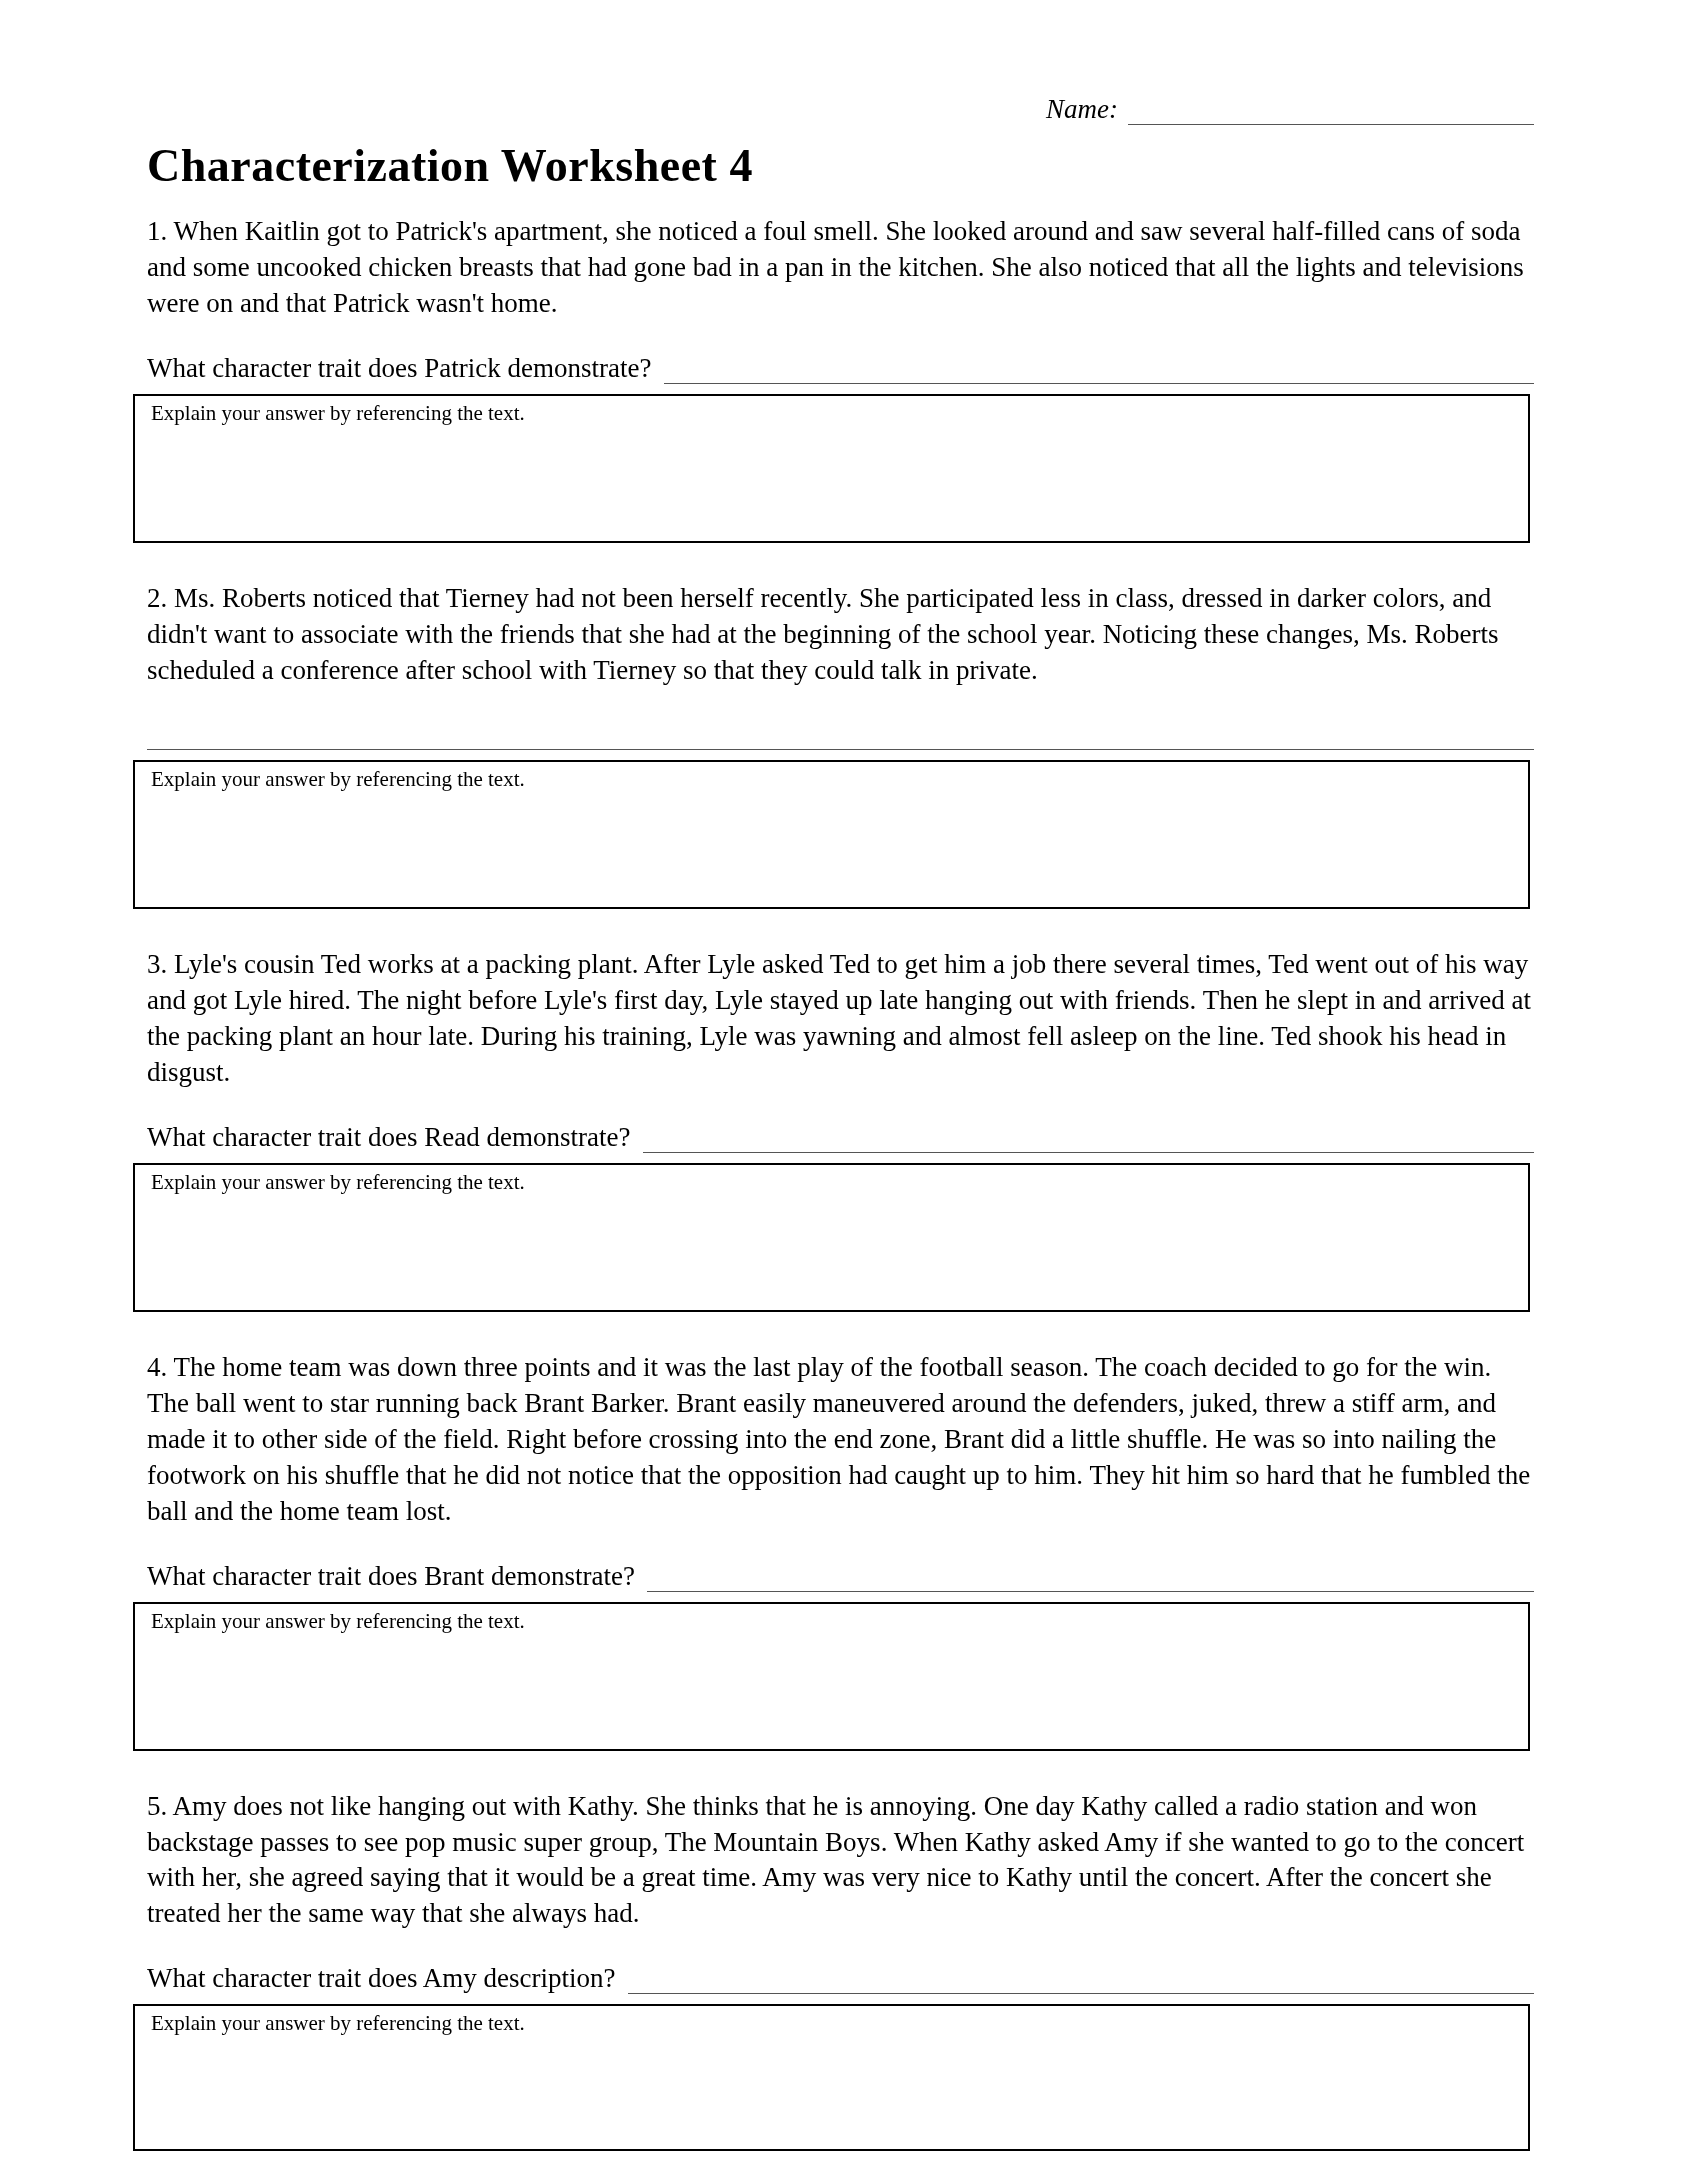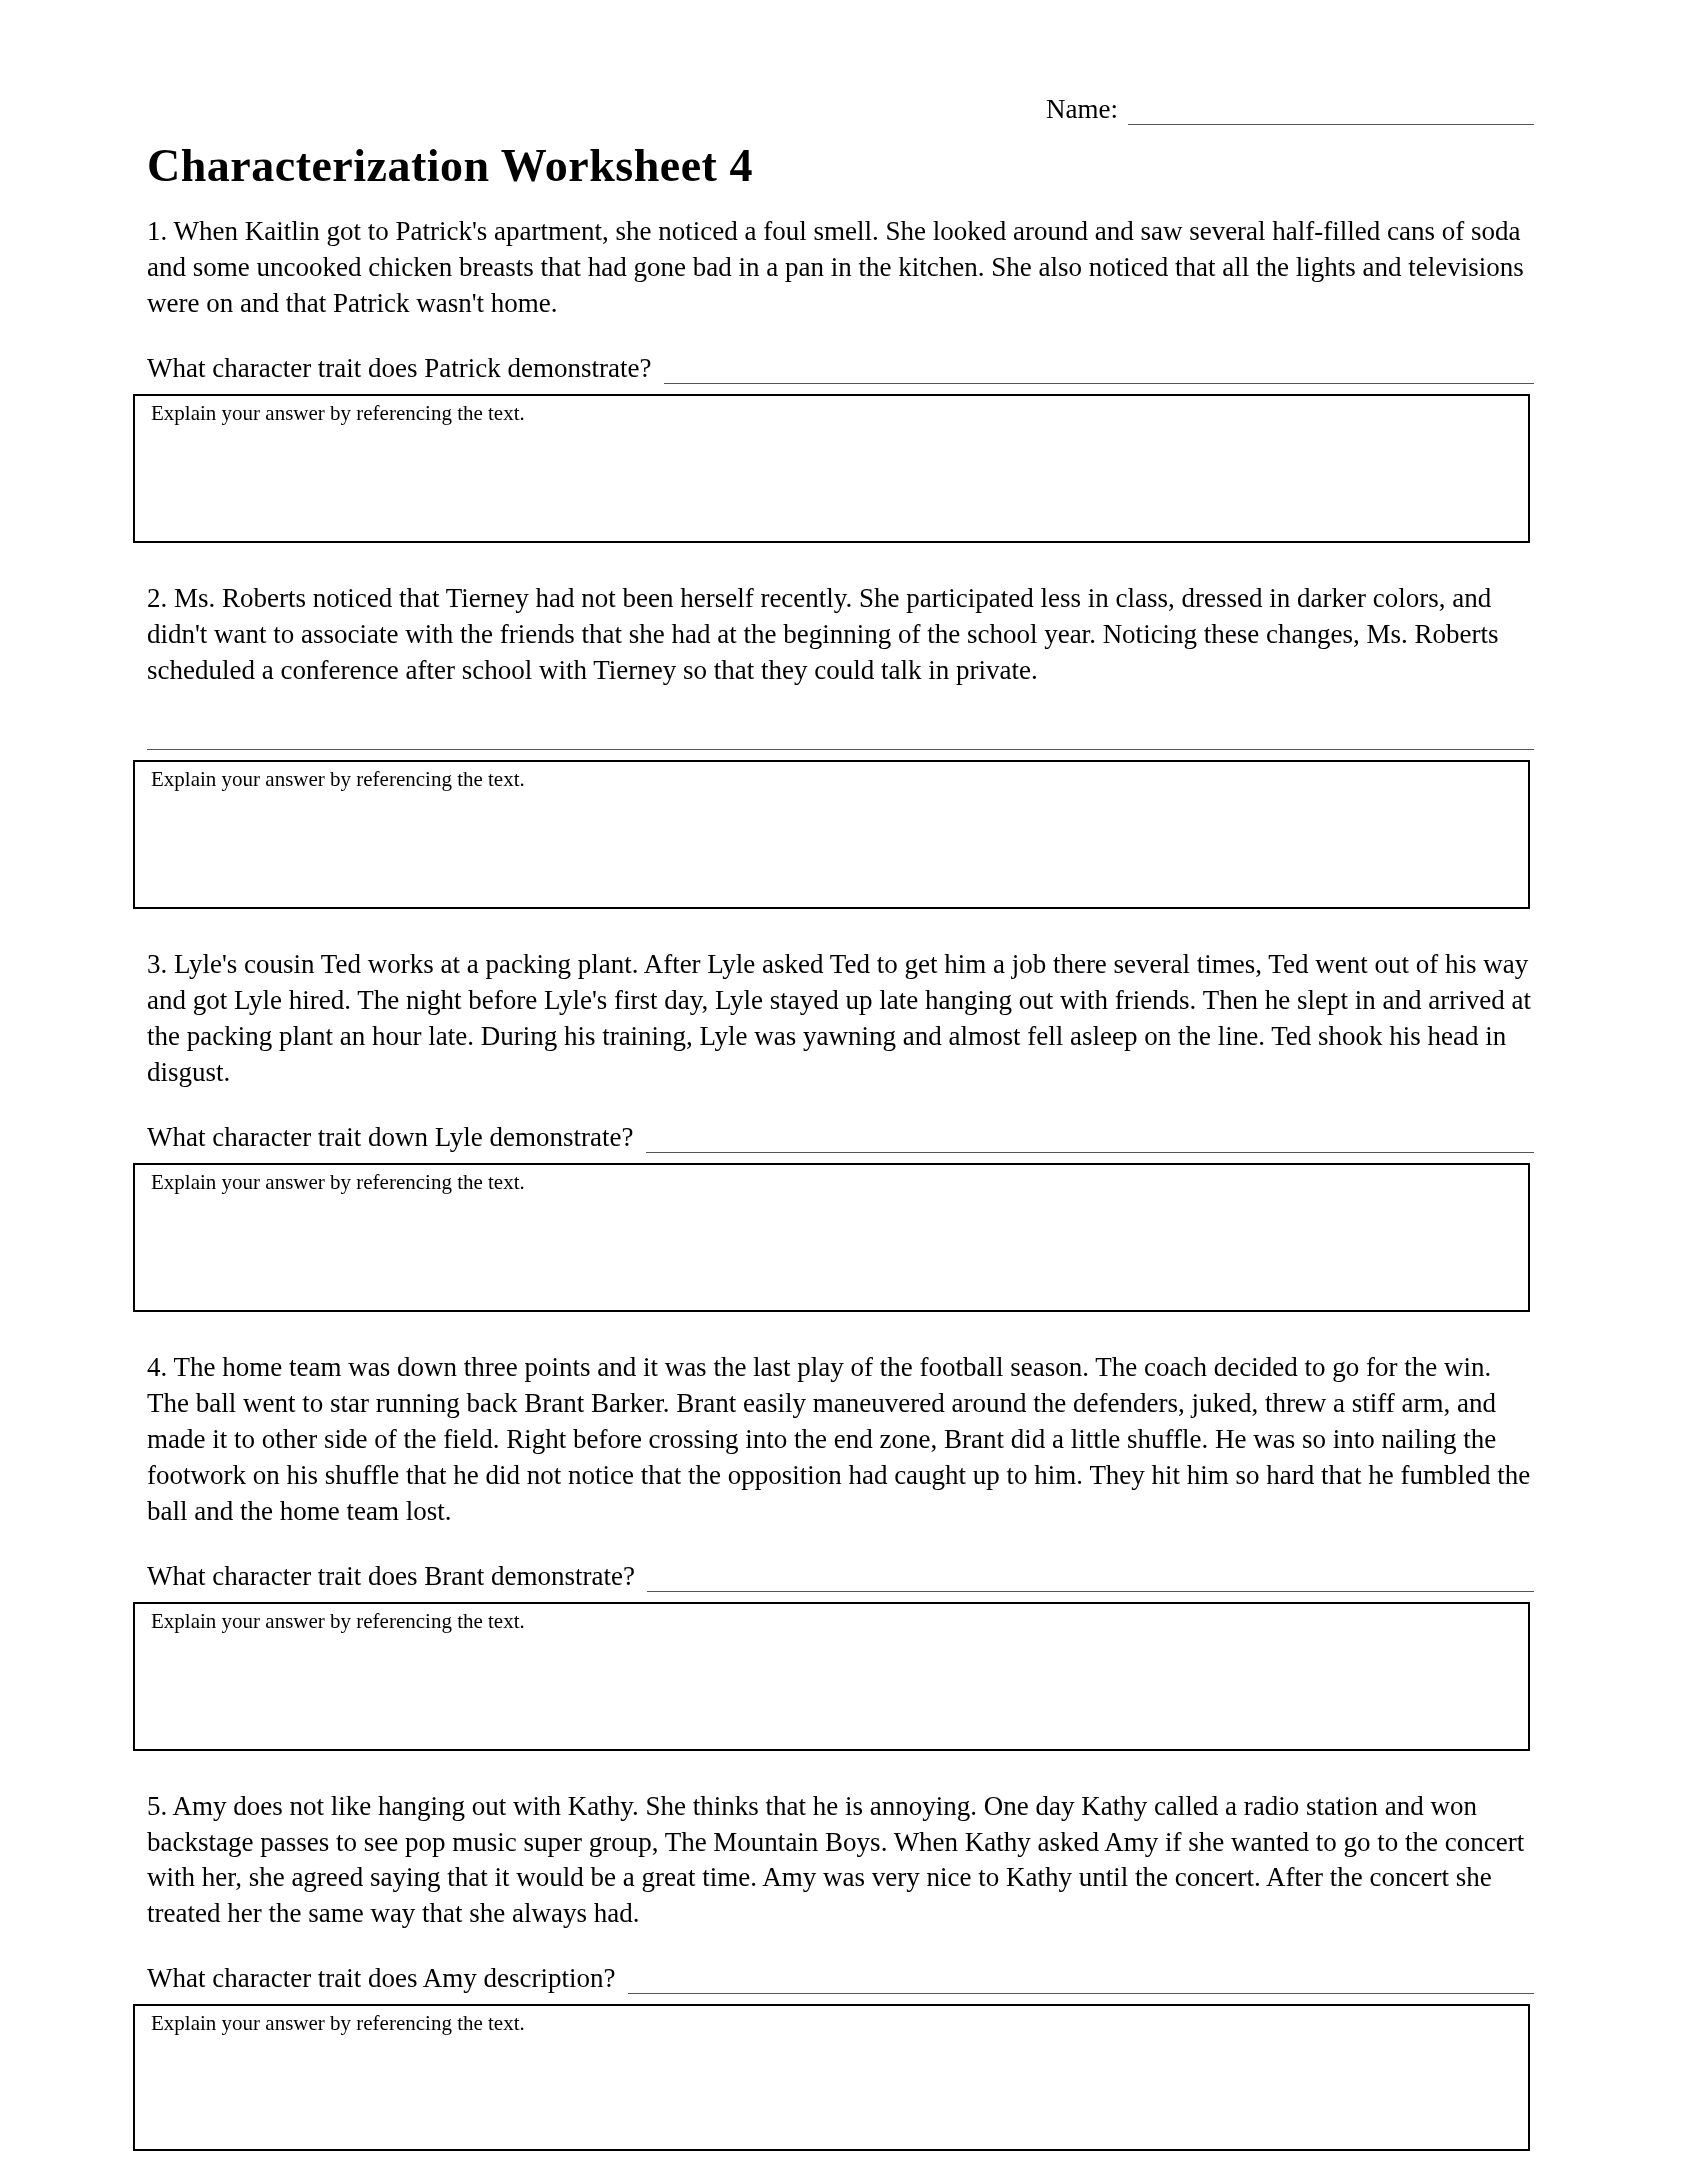--- a/index.html
+++ b/index.html
@@ -14,20 +14,21 @@
   }
   .page {
     padding: 94px 149px 0 147px;
   }
   .name-row {
     display: flex;
     justify-content: flex-end;
     align-items: flex-end;
     font-size: 27px;
     margin-bottom: 14px;
+    font-style: italic;
   }
   .name-row .name-label { margin-right: 10px; }
   .name-blank {
     display: inline-block;
     width: 406px;
     border-bottom: 1.5px solid #555;
     height: 30px;
   }
   .title {
     font-size: 46px;
@@ -109,21 +110,21 @@
       <span class="prompt-blank"></span>
     </div>
     <div class="answer-box">
       <div class="box-label">Explain your answer by referencing the text.</div>
     </div>
   </div>
 
   <div class="question">
     <p class="passage"><span>3.</span><span>  Lyle's cousin Ted works at a packing plant.  After Lyle asked Ted to get him a job there several times, Ted went out of his way and got Lyle hired.  The night before Lyle's first day, Lyle stayed up late hanging out with friends.  Then he slept in and arrived at the packing plant an hour late. During his training, Lyle was yawning and almost fell asleep on the line.  Ted shook his head in disgust.</span></p>
     <div class="prompt-row">
-      <span class="prompt-text">What character trait down Lyle demonstrate?</span>
+      <span class="prompt-text">What character trait does Read demonstrate?</span>
       <span class="prompt-blank"></span>
     </div>
     <div class="answer-box">
       <div class="box-label">Explain your answer by referencing the text.</div>
     </div>
   </div>
 
   <div class="question">
     <p class="passage"><span>4.</span><span>  The home team was down three points and it was the last play of the football season. The coach decided to go for the win. The ball went to star running back Brant Barker. Brant easily maneuvered around the defenders, juked, threw a stiff arm, and made it to other side of the field. Right before crossing into the end zone, Brant did a little shuffle. He was so into nailing the footwork on his shuffle that he did not notice that the opposition had caught up to him. They hit him so hard that he fumbled the ball and the home team lost.</span></p>
     <div class="prompt-row">

